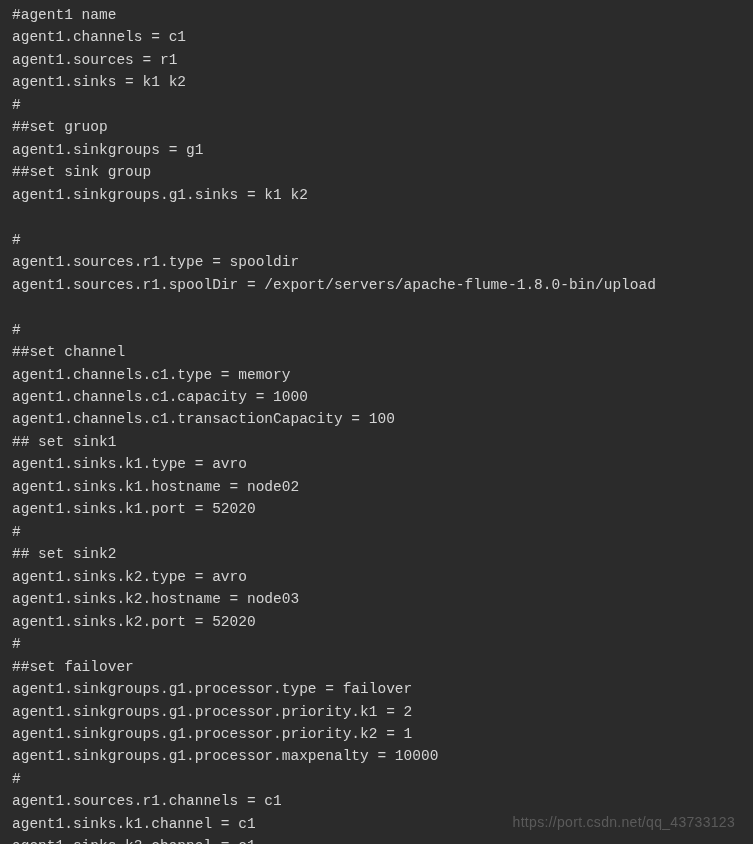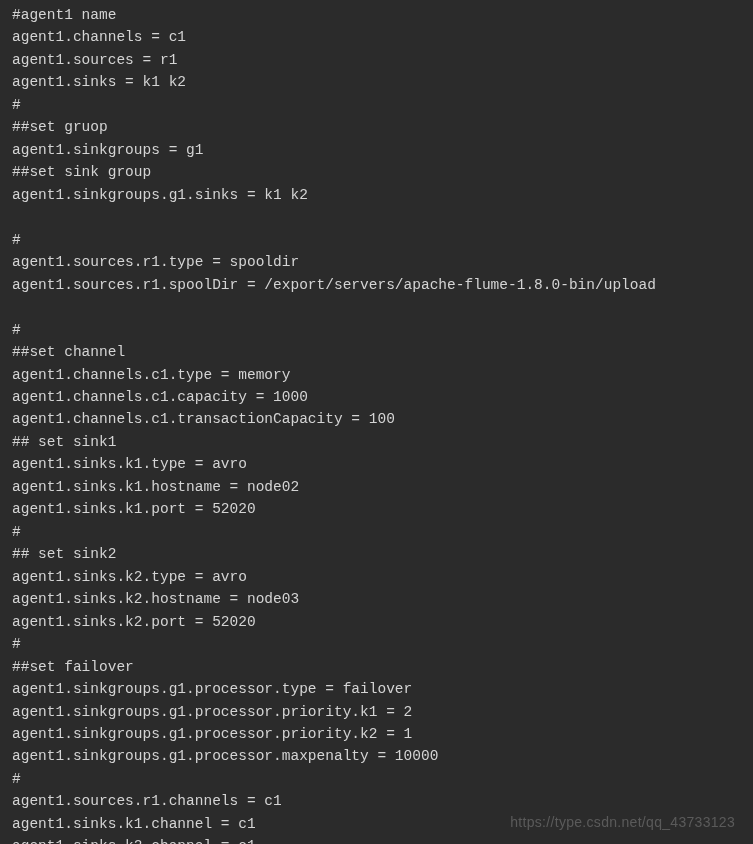--- a/index.html
+++ b/index.html
@@ -69,13 +69,13 @@
 ##set failover
 agent1.sinkgroups.g1.processor.type = failover
 agent1.sinkgroups.g1.processor.priority.k1 = 2
 agent1.sinkgroups.g1.processor.priority.k2 = 1
 agent1.sinkgroups.g1.processor.maxpenalty = 10000
 #
 agent1.sources.r1.channels = c1
 agent1.sinks.k1.channel = c1
 agent1.sinks.k2.channel = c1</div>
 
-<div class="watermark">https://type.csdn.net/qq_43733123</div>
+<div class="watermark">https://port.csdn.net/qq_43733123</div>
 
 </body></html>

